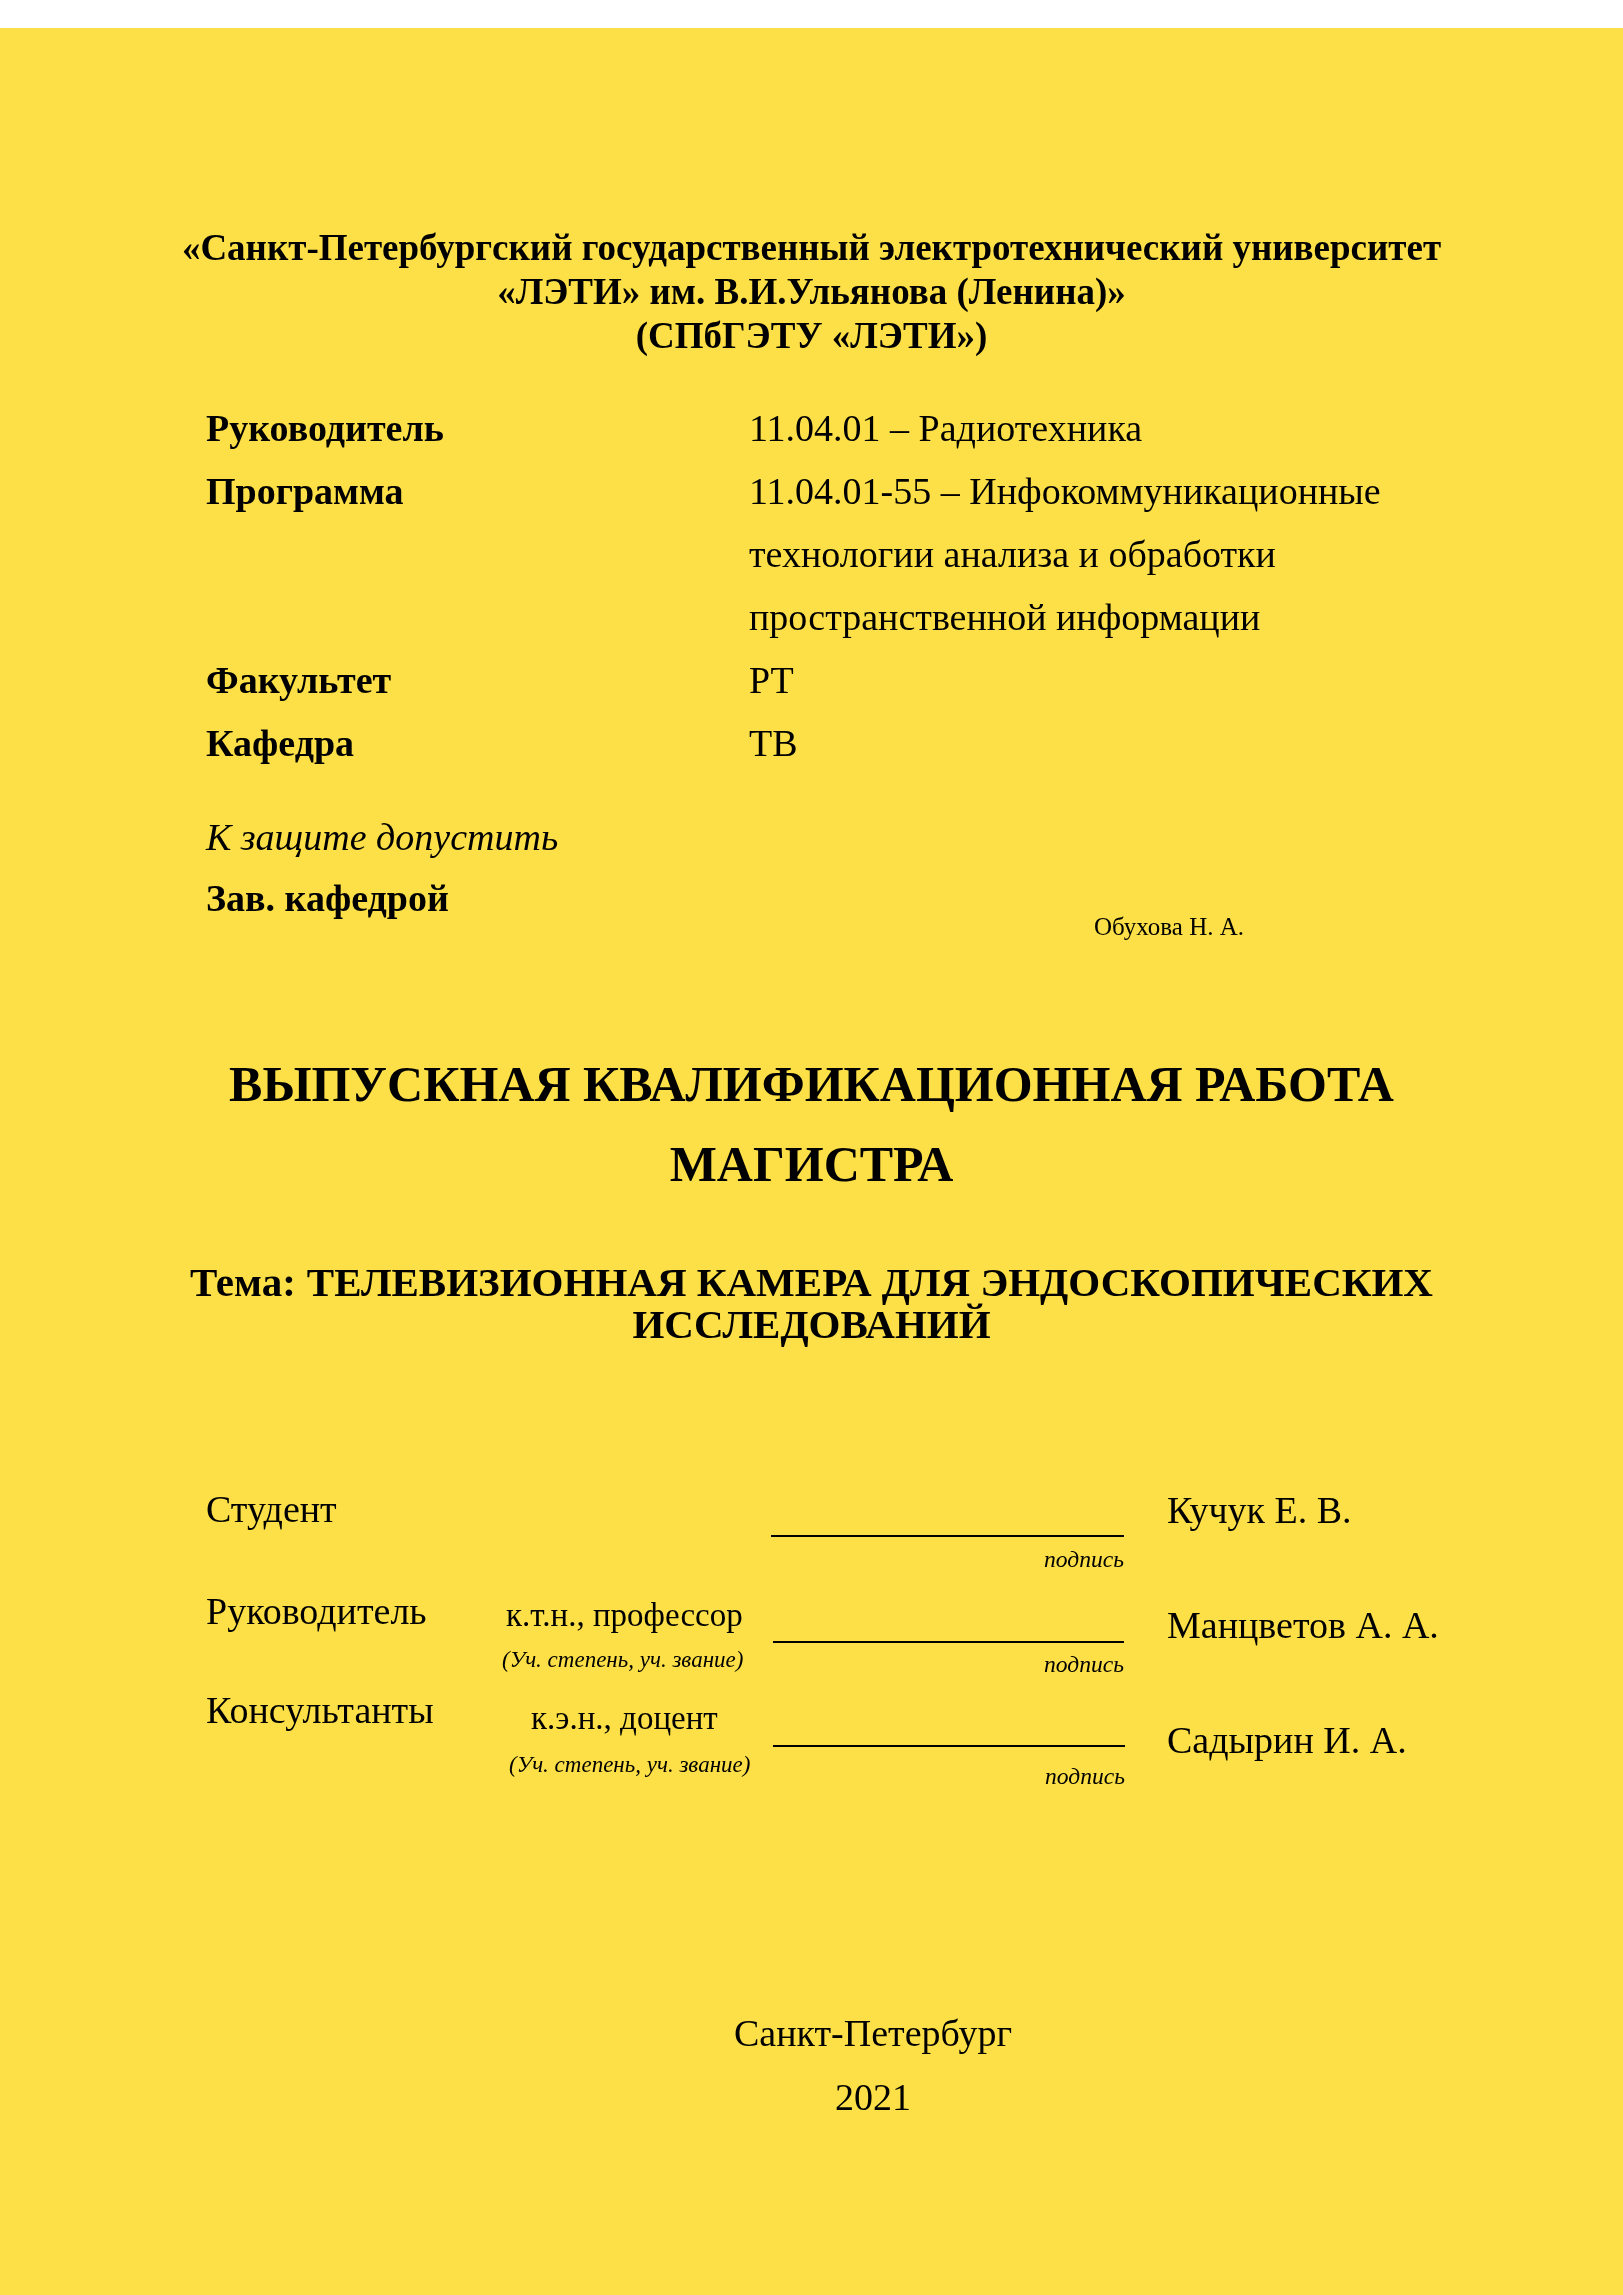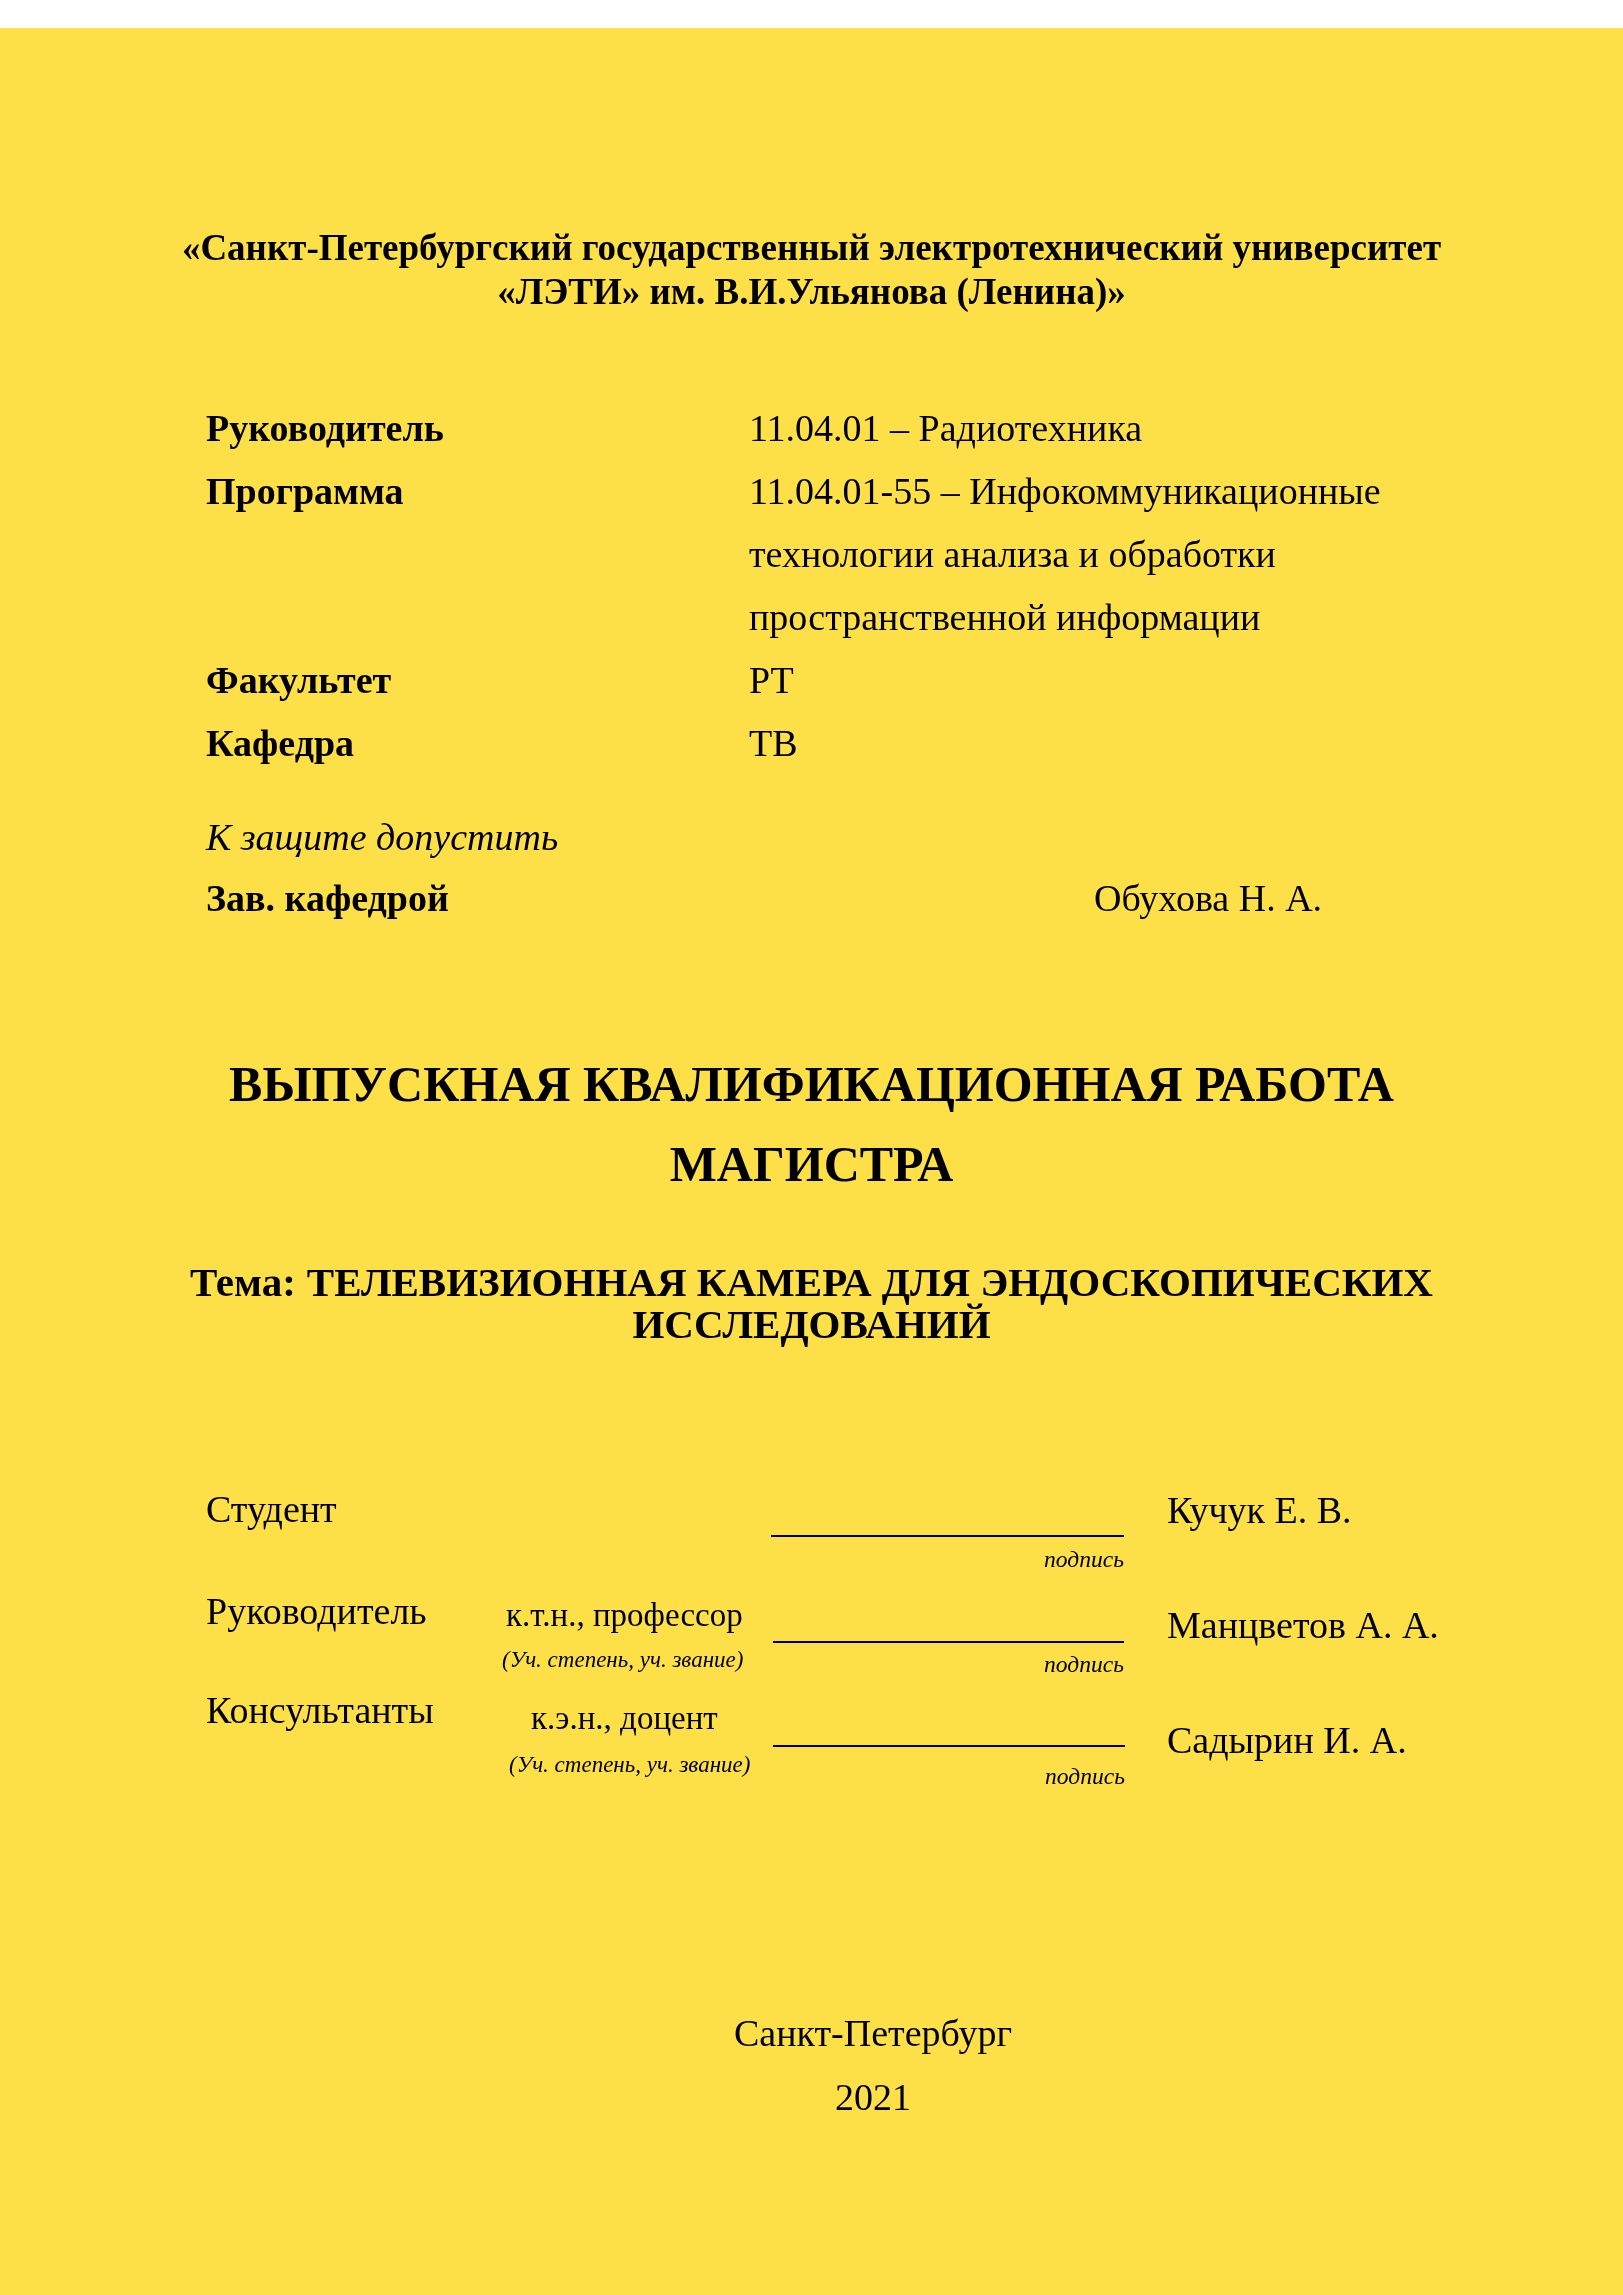--- a/index.html
+++ b/index.html
@@ -35,21 +35,21 @@
   }
   .info .row { position: relative; height: 63px; line-height: 47px; white-space: nowrap; }
   .info .label { font-weight: bold; }
   .info .value { position: absolute; left: 543px; top: 0; }
   
   .admit {
     position: absolute; left: 206px; top: 787px;
     font-style: italic; font-size: 38px; white-space: nowrap;
   }
   .head-label { position: absolute; left: 206px; top: 848px; font-size: 38px; white-space: nowrap; font-weight: bold; }
-  .head-name  { position: absolute; left: 1094px; top: 848px; font-size: 38px; white-space: nowrap; }
+  .head-name  { position: absolute; left: 1094px; top: 885px; font-size: 25px; white-space: nowrap; }
   
   .title1, .title2 {
     position: absolute; left: 0; width: 100%;
     text-align: center; font-weight: bold; font-size: 50px; white-space: nowrap;
   }
   .title1 { top: 1027px; }
   .title2 { top: 1107px; }
   
   .topic {
     position: absolute; top: 1233px; left: 0; width: 100%;
@@ -92,20 +92,21 @@
   .footer-year { top: 2047px; }
 </style>
 </head>
 <body>
 
 <div class="page">
 
   <div class="header">
     <div>«Санкт-Петербургский государственный электротехнический университет</div>
     <div>«ЛЭТИ» им. В.И.Ульянова (Ленина)»</div>
+    <div>(СПбГЭТУ «ЛЭТИ»)</div>
   </div>
 
   <div class="info">
     <div class="row">
       <span class="label">Руководитель</span>
       <span class="value">11.04.01 – Радиотехника</span>
     </div>
     <div class="row">
       <span class="label">Программа</span>
       <span class="value">11.04.01-55 – Инфокоммуникационные</span>

